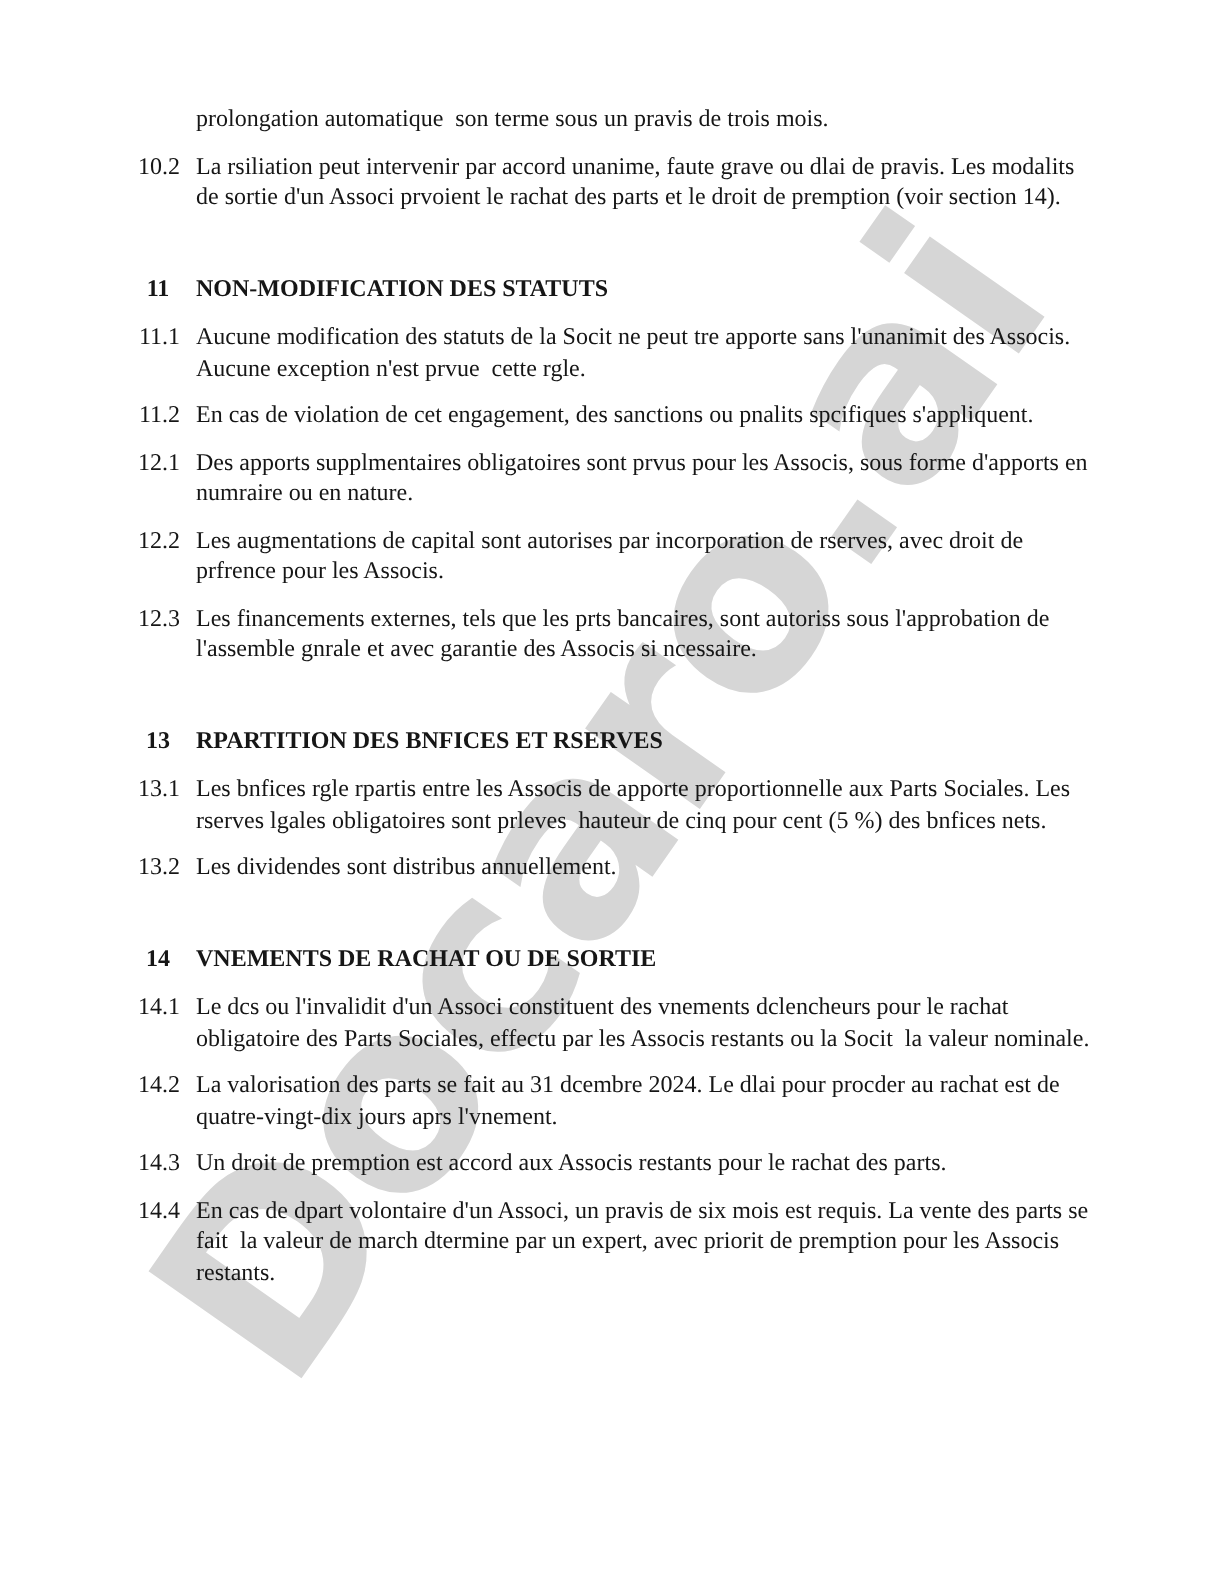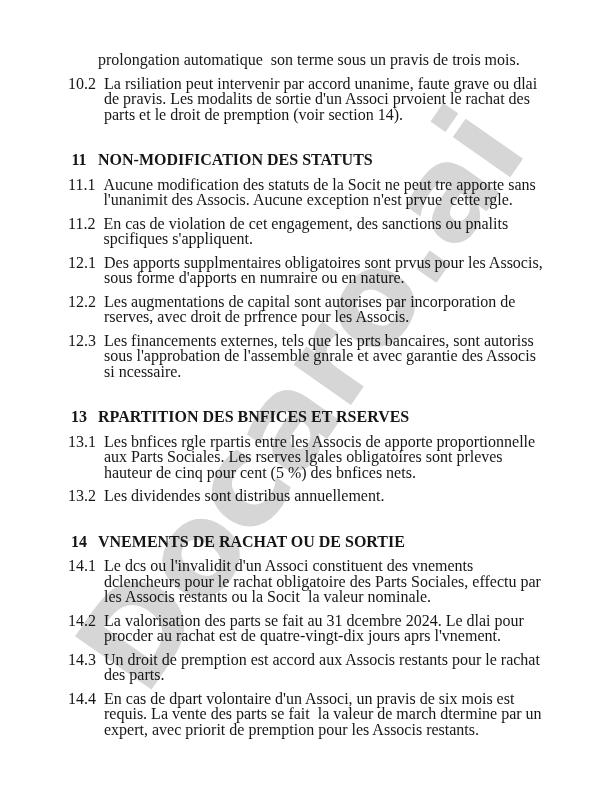--- a/index.html
+++ b/index.html
@@ -24,21 +24,21 @@
     white-space: nowrap;
     z-index: 0;
     user-select: none;
   }
   .content {
     position: absolute;
     left: 68px;
     top: 52px;
     width: 482px;
     z-index: 1;
-    font-size: 16px;
+    font-size: 12px;
     line-height: 15.5px;
     letter-spacing: 0;
   }
   .row { display: flex; margin: 0 0 8px 0; }
   .num {
     flex: 0 0 22px;
     text-align: right;
     margin-right: 8px;
     white-space: nowrap;
   }

